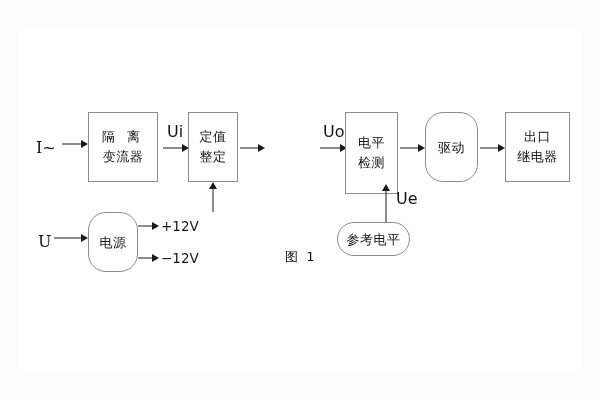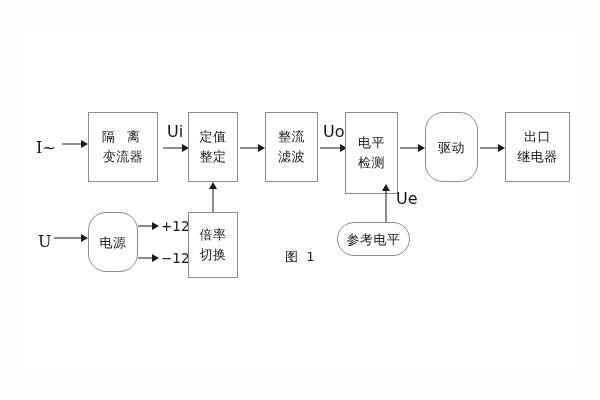--- a/index.html
+++ b/index.html
@@ -119,24 +119,20 @@
     <div class="block" style="left:170px; top:84px; width:50px; height:70px;">
       <span class="ln">定值</span>
       <span class="ln">整定</span>
     </div>
 
     <div class="conn" style="left:222px; top:114px; width:26px; height:12px;">
       <div class="shaft-h" style="width:18px;"></div>
       <div class="head-r" style="left:18px;"></div>
     </div>
 
-    <div class="block" style="left:247px; top:84px; width:53px; height:70px;">
-      <span class="ln">整流</span>
-      <span class="ln">滤波</span>
-    </div>
 
     <div class="lbl sig" style="left:305px; top:96px;">Uo</div>
     <div class="conn" style="left:302px; top:114px; width:27px; height:12px;">
       <div class="shaft-h" style="width:20px;"></div>
       <div class="head-r" style="left:20px;"></div>
     </div>
 
     <div class="block" style="left:327px; top:84px; width:53px; height:82px;">
       <span class="ln">电平</span>
       <span class="ln">检测</span>
@@ -176,24 +172,20 @@
       <div class="head-r" style="left:14px;"></div>
     </div>
     <div class="lbl rail" style="left:143px; top:192px;">+12V</div>
 
     <div class="conn" style="left:120px; top:224px; width:22px; height:12px;">
       <div class="shaft-h" style="width:14px;"></div>
       <div class="head-r" style="left:14px;"></div>
     </div>
     <div class="lbl rail" style="left:143px; top:224px;">−12V</div>
 
-    <div class="block" style="left:170px; top:184px; width:50px; height:66px;">
-      <span class="ln">倍率</span>
-      <span class="ln">切换</span>
-    </div>
     <div class="conn" style="left:189px; top:154px; width:12px; height:30px;">
       <div class="shaft-v" style="height:24px;"></div>
       <div class="head-u"></div>
     </div>
 
     <div class="conn" style="left:362px; top:156px; width:12px; height:38px;">
       <div class="shaft-v" style="height:31px;"></div>
       <div class="head-u"></div>
     </div>
     <div class="lbl sig" style="left:378px; top:163px;">Ue</div>

